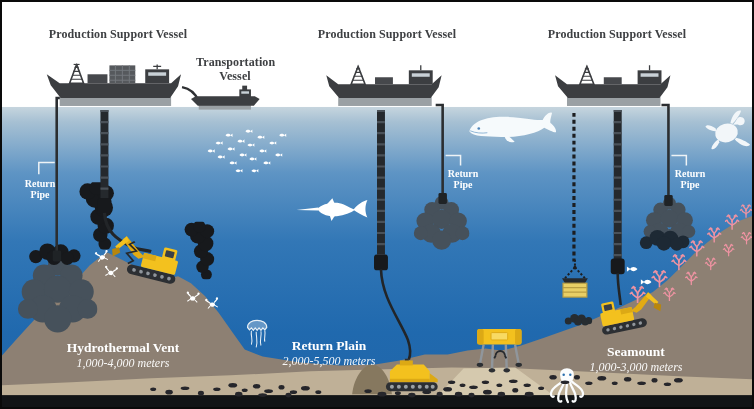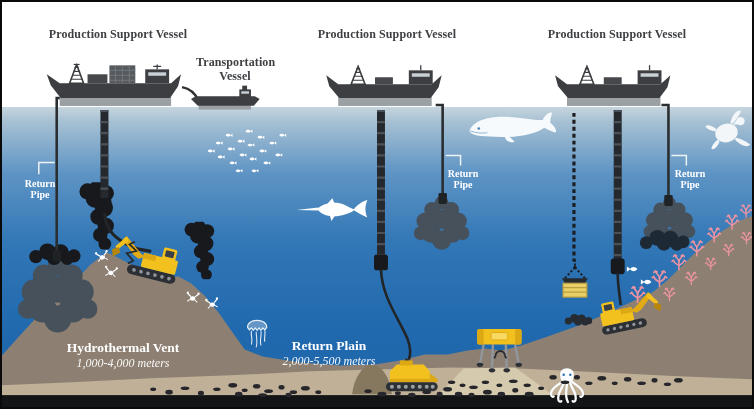--- a/index.html
+++ b/index.html
@@ -458,14 +458,18 @@
 <div class="lbl return-label" style="left:664px;top:166px;width:48px;">Return Pipe</div>
 
 <div class="lbl zone-label" style="left:36px;top:338px;width:170px;">
   <span class="zone-name">Hydrothermal Vent</span>
   <span class="zone-depth">1,000-4,000 meters</span>
 </div>
 <div class="lbl zone-label" style="left:242px;top:336px;width:170px;">
   <span class="zone-name">Return Plain</span>
   <span class="zone-depth">2,000-5,500 meters</span>
 </div>
-
+<div class="lbl zone-label" style="left:549px;top:342px;width:170px;">
+  <span class="zone-name">Seamount</span>
+  <span class="zone-depth">1,000-3,000 meters</span>
 </div>
 
+</div>
+
 </body></html>

